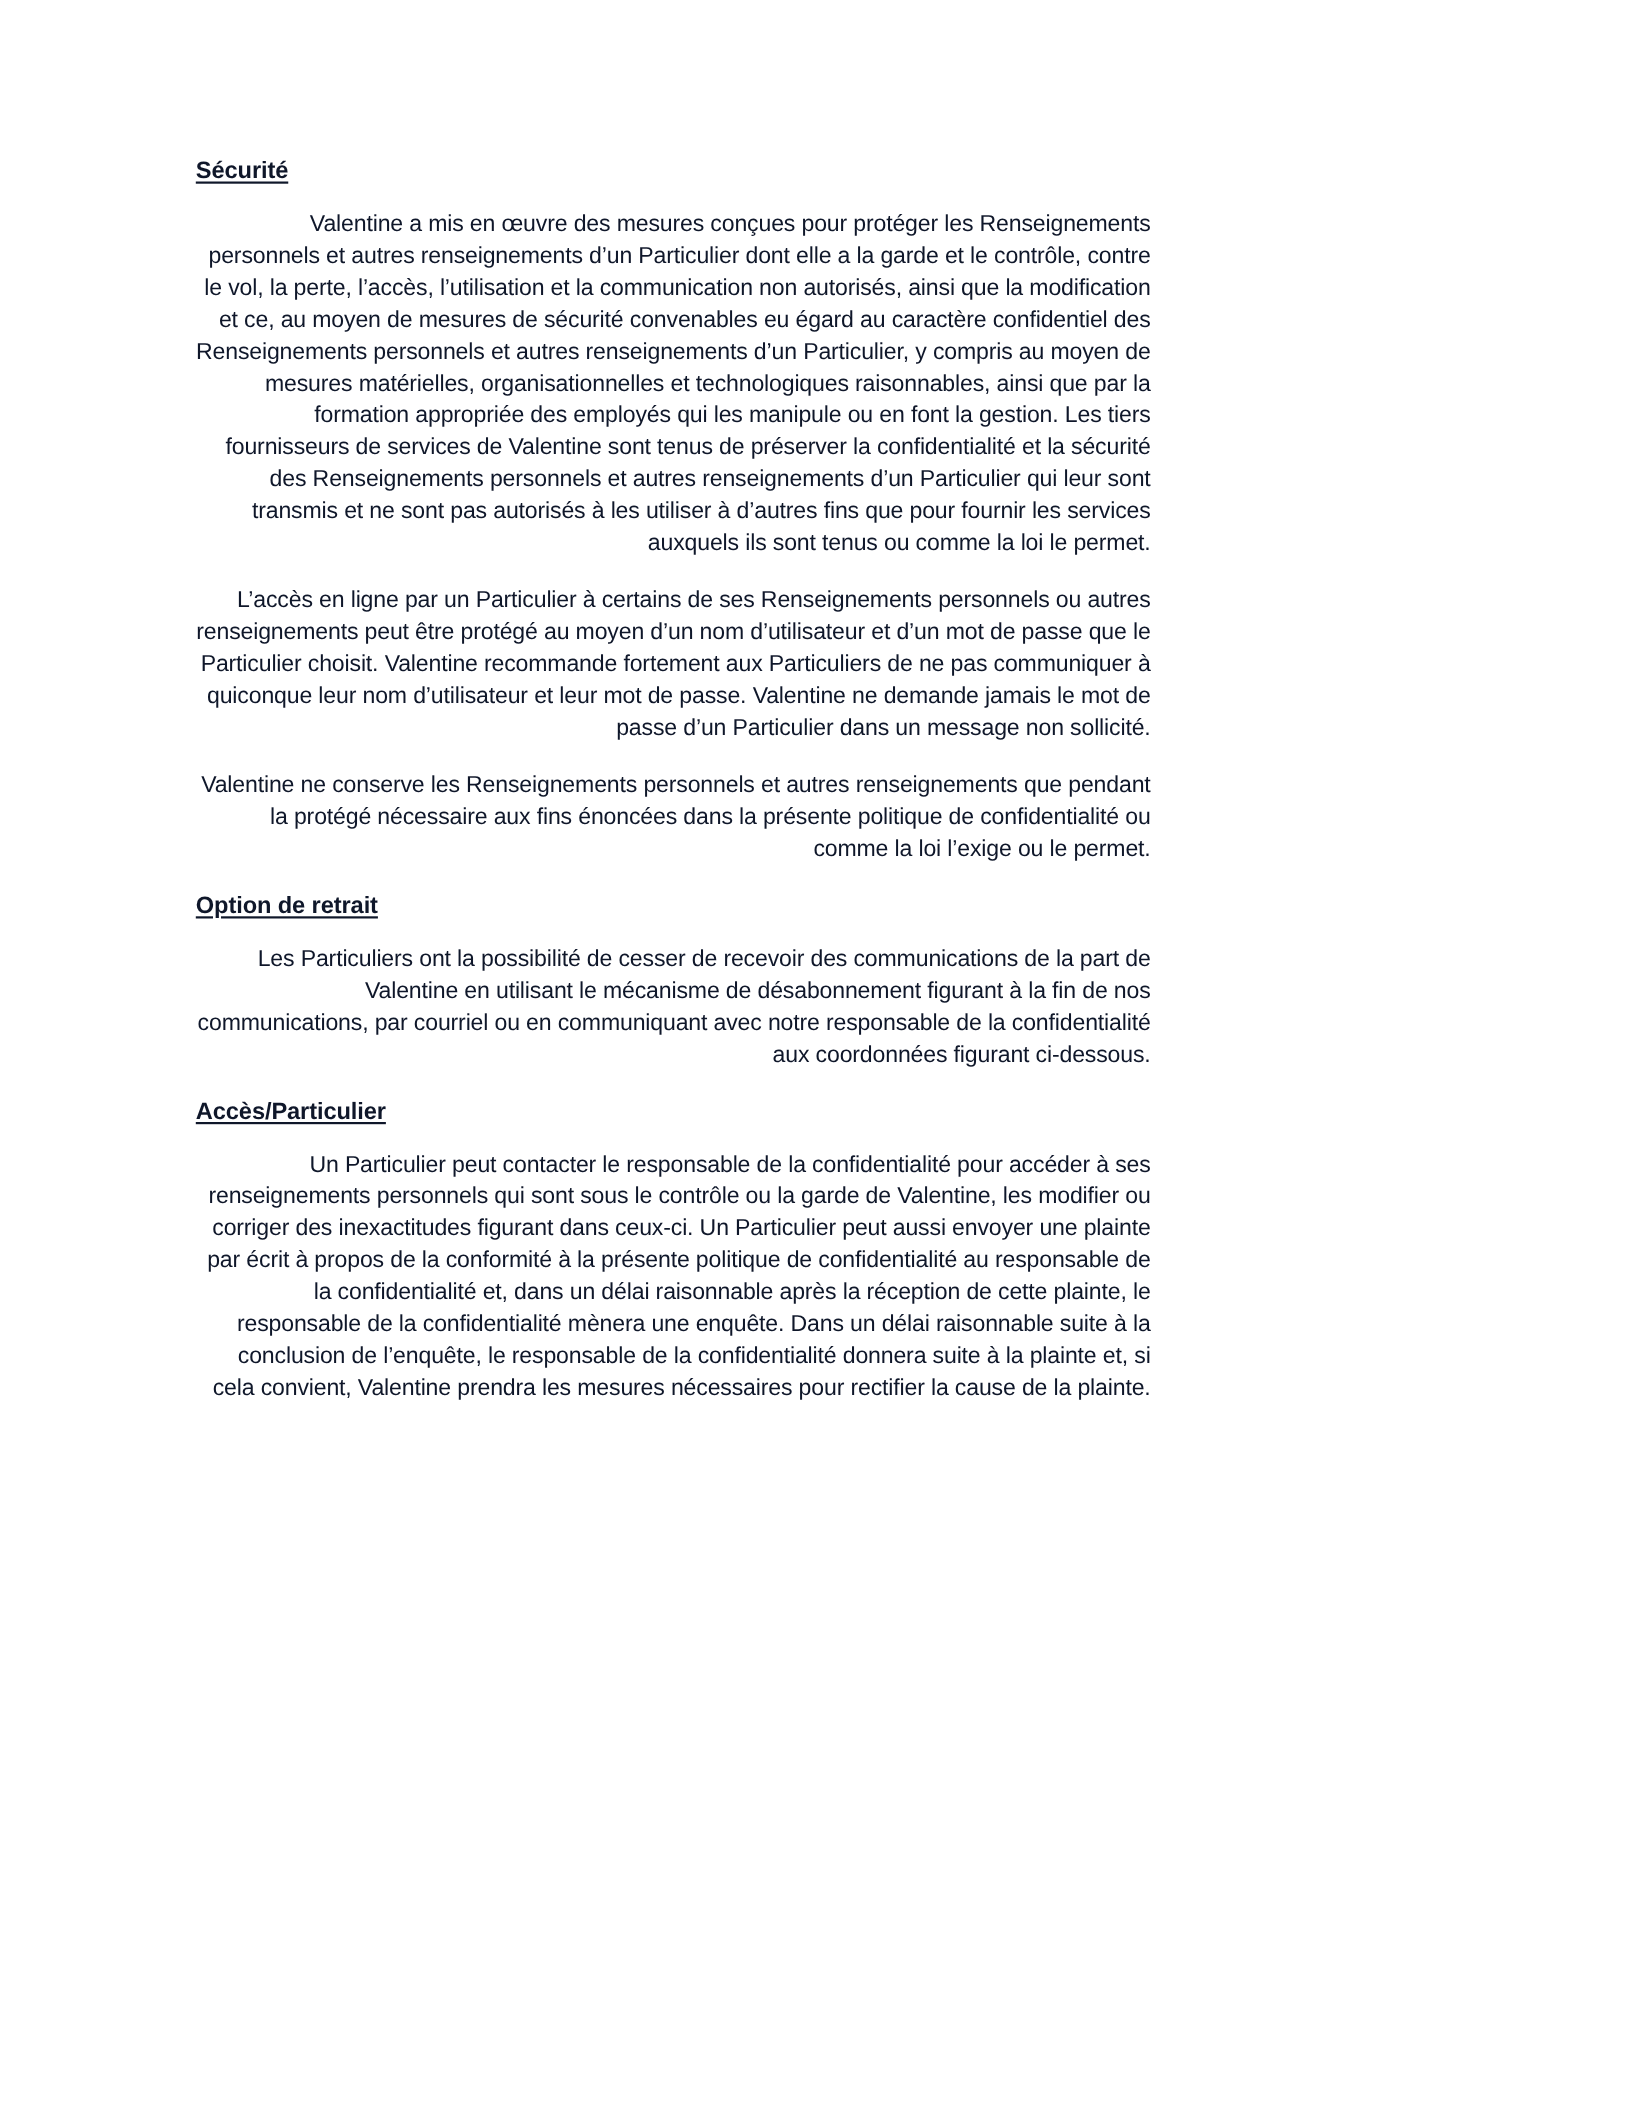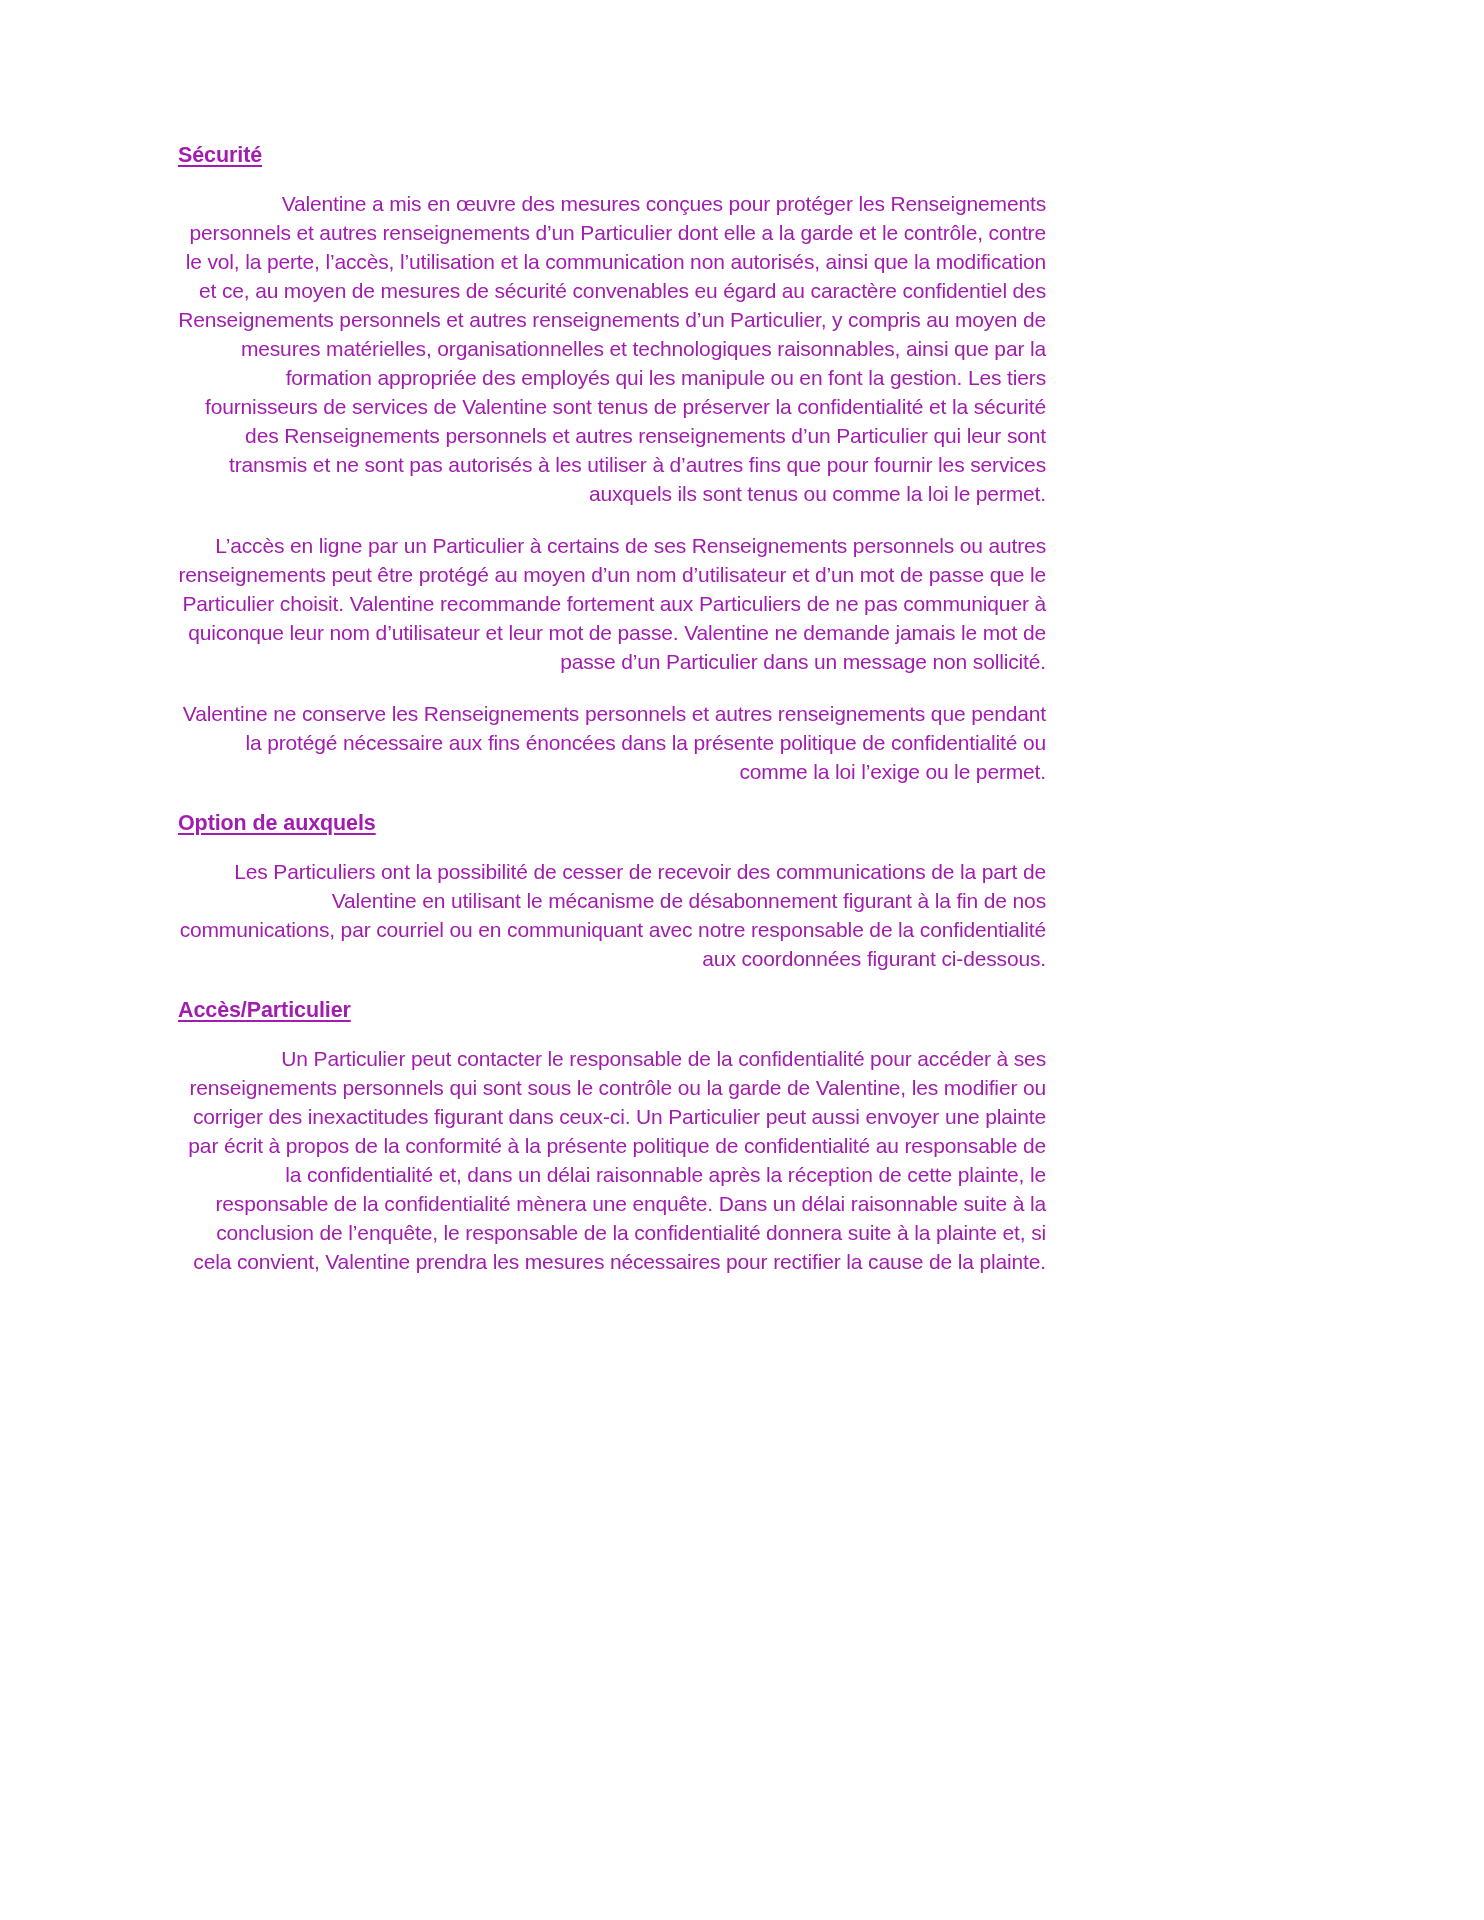--- a/index.html
+++ b/index.html
@@ -8,21 +8,21 @@
     background: #ffffff;
   }
   .page {
     position: relative;
     width: 1484px;
     height: 1920px;
     box-sizing: border-box;
     background: #ffffff;
     padding: 141px 0 0 178px;
     font-family: "Liberation Sans", "DejaVu Sans", sans-serif;
-    color: #a21caf;
+    color: #0f172a;
   }
   .content {
     width: 868px;
   }
   .section-heading {
     font-size: 21.5px;
     font-weight: 700;
     text-decoration: underline;
     text-underline-offset: 3px;
     margin: 0 0 19px 0;
@@ -47,21 +47,21 @@
   <div class="content">
 
     <div class="section">
       <h2 class="section-heading">Sécurité</h2>
       <p class="para">Valentine a mis en œuvre des mesures conçues pour protéger les Renseignements personnels et autres renseignements d’un Particulier dont elle a la garde et le contrôle, contre le vol, la perte, l’accès, l’utilisation et la communication non autorisés, ainsi que la modification et ce, au moyen de mesures de sécurité convenables eu égard au caractère confidentiel des Renseignements personnels et autres renseignements d’un Particulier, y compris au moyen de mesures matérielles, organisationnelles et technologiques raisonnables, ainsi que par la formation appropriée des employés qui les manipule ou en font la gestion. Les tiers fournisseurs de services de Valentine sont tenus de préserver la confidentialité et la sécurité des Renseignements personnels et autres renseignements d’un Particulier qui leur sont transmis et ne sont pas autorisés à les utiliser à d’autres fins que pour fournir les services auxquels ils sont tenus ou comme la loi le permet.</p>
       <p class="para">L’accès en ligne par un Particulier à certains de ses Renseignements personnels ou autres renseignements peut être protégé au moyen d’un nom d’utilisateur et d’un mot de passe que le Particulier choisit. Valentine recommande fortement aux Particuliers de ne pas communiquer à quiconque leur nom d’utilisateur et leur mot de passe. Valentine ne demande jamais le mot de passe d’un Particulier dans un message non sollicité.</p>
       <p class="para">Valentine ne conserve les Renseignements personnels et autres renseignements que pendant la protégé nécessaire aux fins énoncées dans la présente politique de confidentialité ou comme la loi l’exige ou le permet.</p>
     </div>
 
     <div class="section">
-      <h2 class="section-heading">Option de auxquels</h2>
+      <h2 class="section-heading">Option de retrait</h2>
       <p class="para">Les Particuliers ont la possibilité de cesser de recevoir des communications de la part de Valentine en utilisant le mécanisme de désabonnement figurant à la fin de nos communications, par courriel ou en communiquant avec notre responsable de la confidentialité aux coordonnées figurant ci-dessous.</p>
     </div>
 
     <div class="section">
       <h2 class="section-heading">Accès/Particulier</h2>
       <p class="para">Un Particulier peut contacter le responsable de la confidentialité pour accéder à ses renseignements personnels qui sont sous le contrôle ou la garde de Valentine, les modifier ou corriger des inexactitudes figurant dans ceux-ci. Un Particulier peut aussi envoyer une plainte par écrit à propos de la conformité à la présente politique de confidentialité au responsable de la confidentialité et, dans un délai raisonnable après la réception de cette plainte, le responsable de la confidentialité mènera une enquête. Dans un délai raisonnable suite à la conclusion de l’enquête, le responsable de la confidentialité donnera suite à la plainte et, si cela convient, Valentine prendra les mesures nécessaires pour rectifier la cause de la plainte.</p>
     </div>
 
   </div>
 </div>

